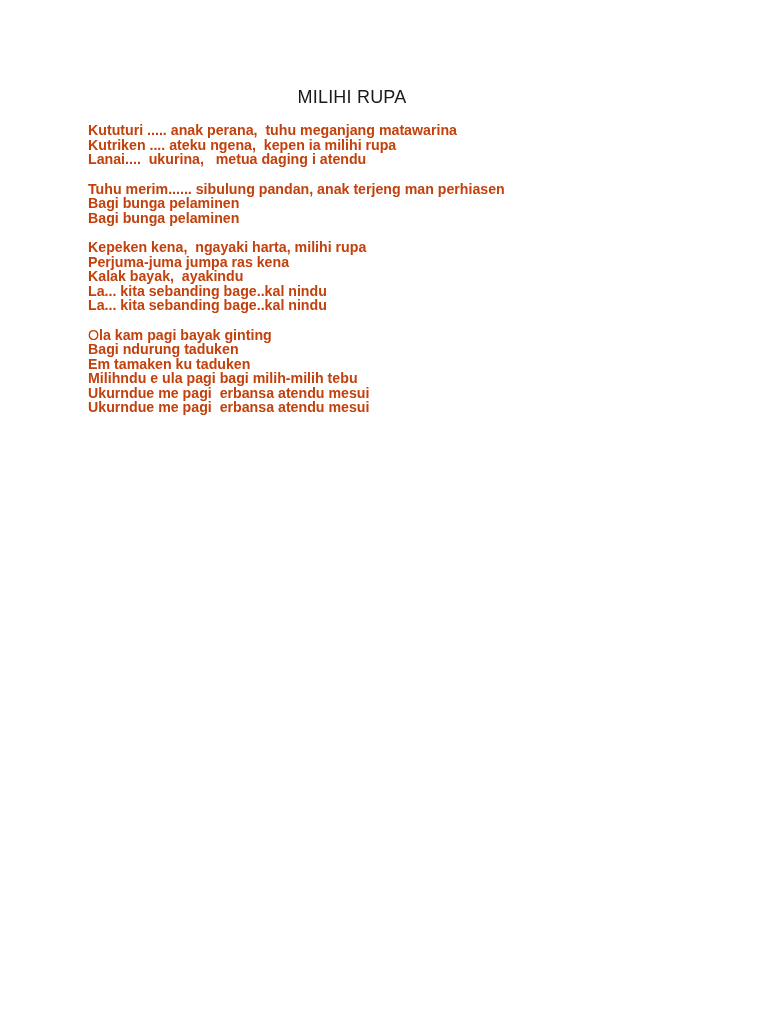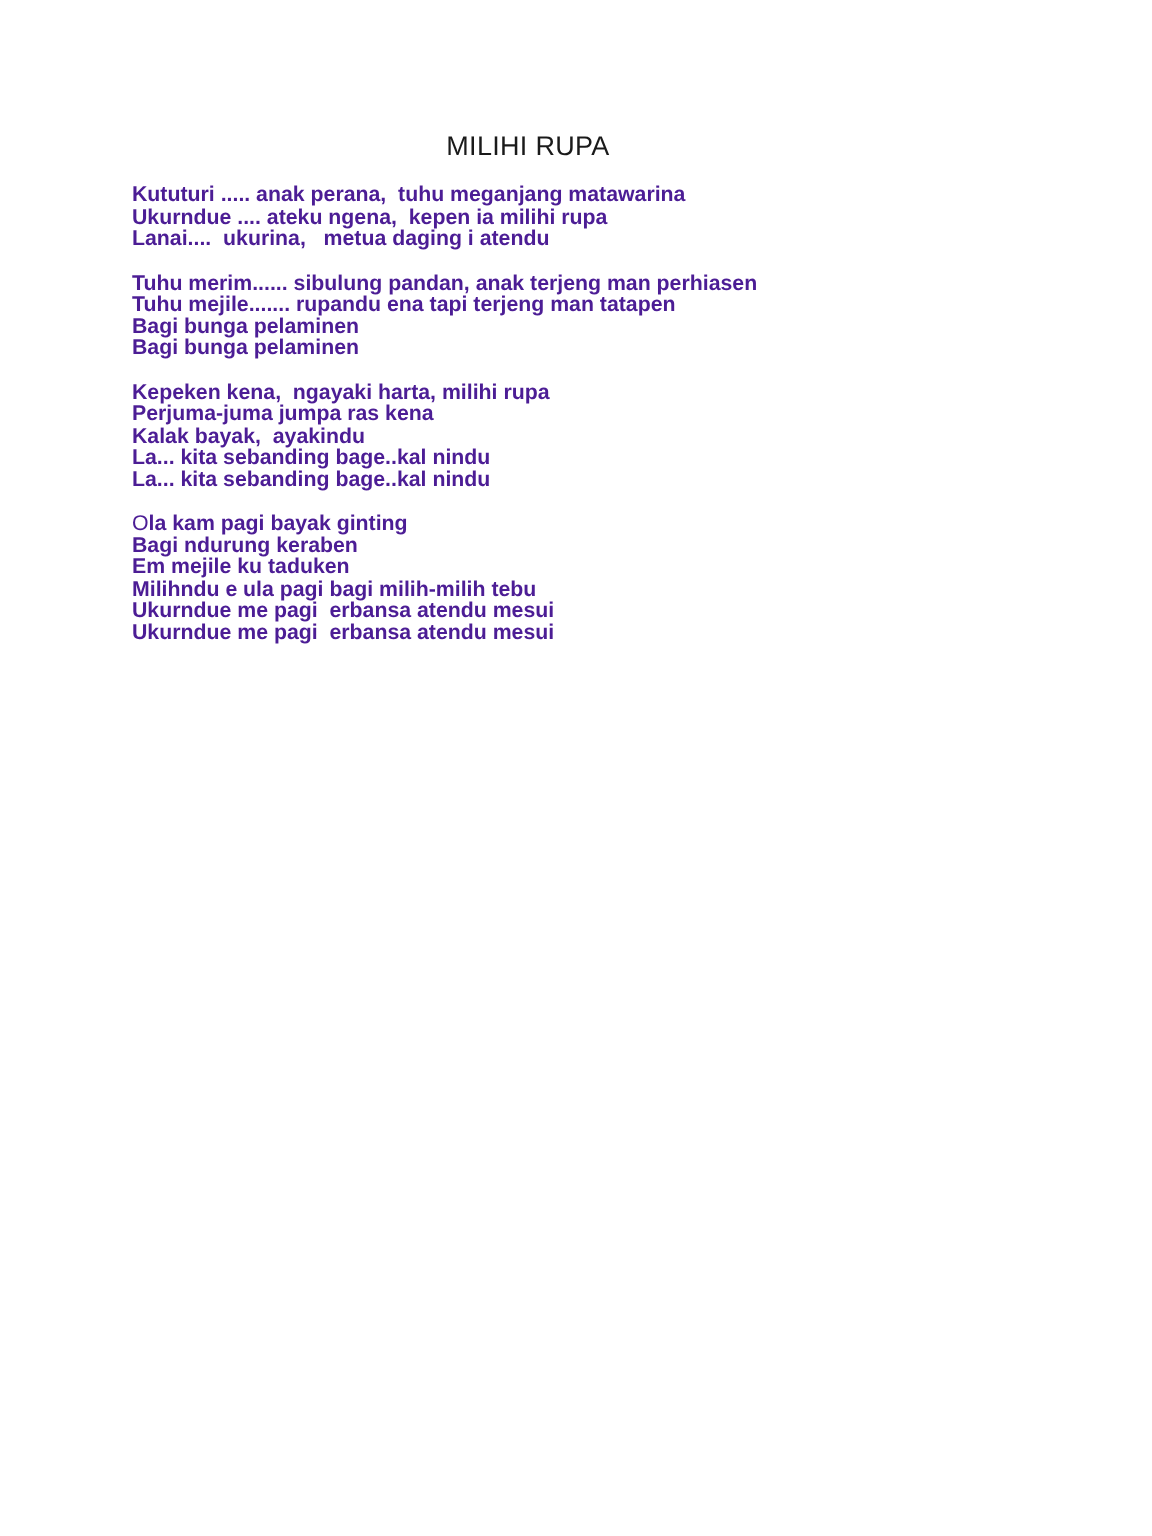--- a/index.html
+++ b/index.html
@@ -40,54 +40,53 @@
     color: #1a1a1a;
   }
   .stanza {
     margin: 0 0 15px 0;
   }
   .line {
     margin: 0;
     font-size: 14.2px;
     line-height: 14.5px;
     font-weight: 700;
-    color: #4c1d95;
+    color: #c2410c;
     white-space: pre;
   }
   
   .stanza:nth-child(4) .line:nth-child(1)::first-letter {
     font-weight: 400;
   }
 </style>
 </head>
 <body>
 
 <div class="page">
   <h1 class="title">MILIHI RUPA</h1>
   <div class="lyrics">
       <div class="stanza">
         <p class="line">Kututuri ..... anak perana,  tuhu meganjang matawarina</p>
-        <p class="line">Ukurndue .... ateku ngena,  kepen ia milihi rupa</p>
+        <p class="line">Kutriken .... ateku ngena,  kepen ia milihi rupa</p>
         <p class="line">Lanai....  ukurina,   metua daging i atendu</p>
       </div>
       <div class="stanza">
         <p class="line">Tuhu merim...... sibulung pandan, anak terjeng man perhiasen</p>
-        <p class="line">Tuhu mejile....... rupandu ena tapi terjeng man tatapen</p>
         <p class="line">Bagi bunga pelaminen</p>
         <p class="line">Bagi bunga pelaminen</p>
       </div>
       <div class="stanza">
         <p class="line">Kepeken kena,  ngayaki harta, milihi rupa</p>
         <p class="line">Perjuma-juma jumpa ras kena</p>
         <p class="line">Kalak bayak,  ayakindu</p>
         <p class="line">La... kita sebanding bage..kal nindu</p>
         <p class="line">La... kita sebanding bage..kal nindu</p>
       </div>
       <div class="stanza">
         <p class="line">Ola kam pagi bayak ginting</p>
-        <p class="line">Bagi ndurung keraben</p>
-        <p class="line">Em mejile ku taduken</p>
+        <p class="line">Bagi ndurung taduken</p>
+        <p class="line">Em tamaken ku taduken</p>
         <p class="line">Milihndu e ula pagi bagi milih-milih tebu</p>
         <p class="line">Ukurndue me pagi  erbansa atendu mesui</p>
         <p class="line">Ukurndue me pagi  erbansa atendu mesui</p>
       </div>
     </div>
 </div>
 
 </body></html>

